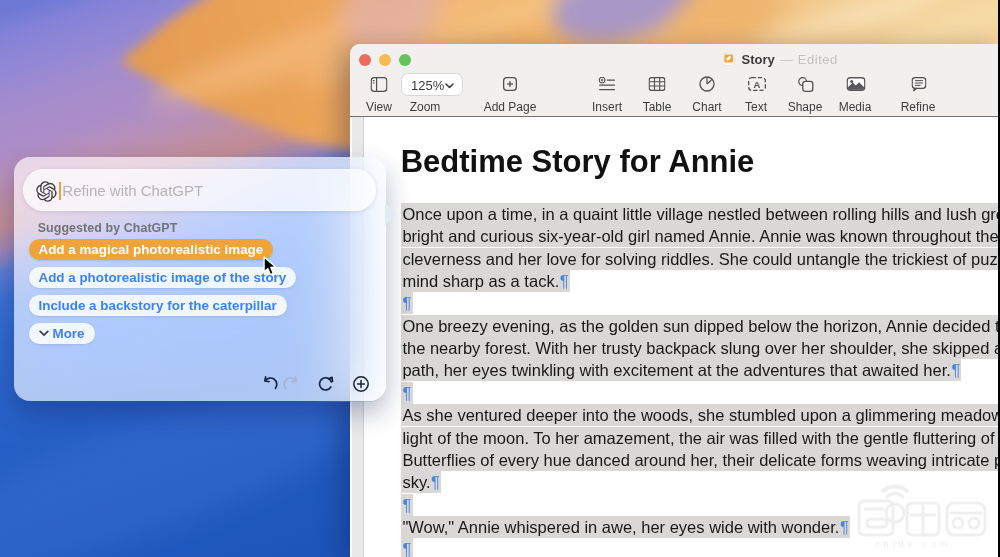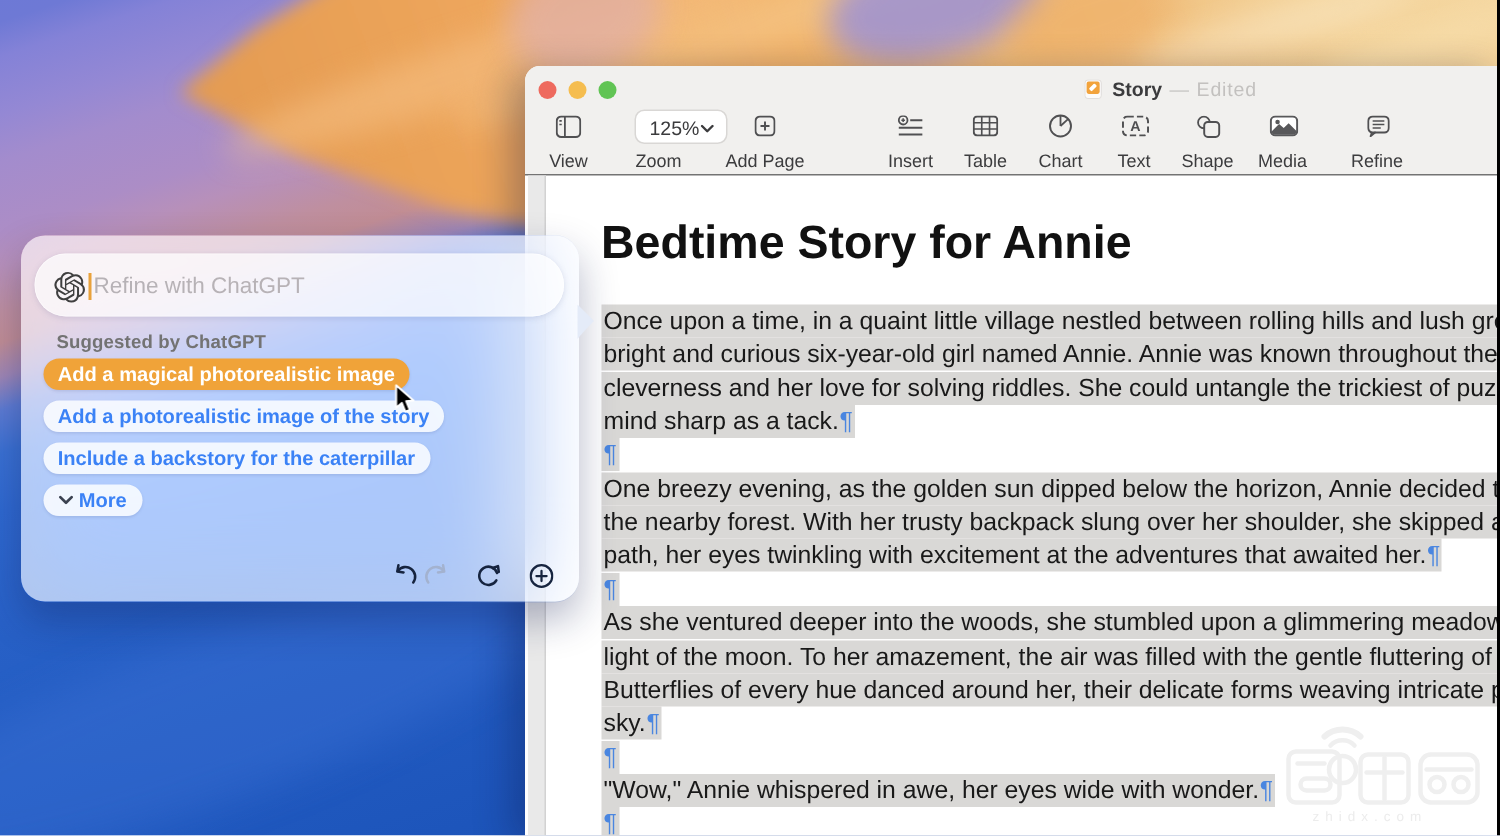--- a/index.html
+++ b/index.html
@@ -5,30 +5,30 @@
   html,body{margin:0;padding:0;width:1000px;height:557px;overflow:hidden;}
   body{width:1000px;height:557px;overflow:hidden;position:relative;
        font-family:"Liberation Sans",sans-serif;}
   #wall{position:absolute;left:0;top:0;width:1000px;height:557px;}
   
   #win{position:absolute;left:350px;top:44px;width:651px;height:513px;
        background:#fff;border-radius:10px 0 0 0;
        box-shadow:-10px 4px 24px rgba(12,20,65,.30);}
   #chrome{position:absolute;left:0;top:0;right:0;height:72px;
           background:#f1f0ee;border-radius:10px 0 0 0;
-          border-bottom:7px solid #737373;}
+          border-bottom:1px solid #737373;}
   .tl{position:absolute;top:9.75px;width:12.5px;height:12.5px;border-radius:50%;}
   #tl-r{left:8.75px;background:#ee6a5e;}
   #tl-y{left:28.75px;background:#f5bd4f;}
   #tl-g{left:48.75px;background:#61c454;}
   #titlegrp{position:absolute;left:373px;top:8px;height:15px;display:flex;align-items:center;}
   #titlegrp .t1{font-size:13px;font-weight:bold;color:#3b3b3d;margin-left:7px;}
   #titlegrp .t2{font-size:13px;color:#c8c6c4;margin-left:5px;}
   #titlegrp .t3{font-size:13px;color:#c3c1bf;margin-left:5px;letter-spacing:0.55px;}
-  #zoombox{position:absolute;left:73px;top:29px;width:61.8px;height:23px;
+  #zoombox{position:absolute;left:51px;top:29px;width:61.8px;height:23px;
            background:#fff;border:1px solid #d9d7d5;border-radius:6.5px;box-sizing:border-box;}
   #zoombox span{position:absolute;left:9px;top:3.5px;font-size:13px;color:#3b3b3d;}
   .tlabel{position:absolute;font-size:12px;color:#3c3c3e;text-align:center;
           white-space:nowrap;transform:translateX(-50%);top:56px;}
   .ticon{position:absolute;transform:translateX(-50%);top:33px;}
   
   #doc{position:absolute;left:0;top:73px;right:0;bottom:0;background:#fff;}
   #margin{position:absolute;left:2px;top:0;width:10.5px;bottom:0;background:#e9e9e9;
           border-right:1px solid #d2d2d2;}
   .dl{position:absolute;white-space:nowrap;font-size:16.5px;color:#191919;
@@ -189,21 +189,21 @@
       <path d="M1.2 10.6 L6.2 5.6 L9.3 8.4 L12.6 5.2 L17.8 10.4 L17.8 10.5 a2.4 2.4 0 0 1 -2.4 2.3 H3.6 a2.4 2.4 0 0 1 -2.4 -2.3 Z" fill="#58585a"></path>
     </svg>
     <svg class="ticon" style="left:568.5px" width="15" height="15" viewBox="0 0 15 15">
       <rect x="0.65" y="0.65" width="13.7" height="10.7" rx="3" fill="none" stroke="#505052" stroke-width="1.3"></rect>
       <path d="M3.2 11 L2.2 13.8 L5.6 11" fill="none" stroke="#505052" stroke-width="1.2" stroke-linejoin="round"></path>
       <line x1="3.6" y1="3.6" x2="11.4" y2="3.6" stroke="#505052" stroke-width="1"></line>
       <line x1="3.6" y1="6" x2="11.4" y2="6" stroke="#505052" stroke-width="1"></line>
       <line x1="3.6" y1="8.4" x2="9" y2="8.4" stroke="#505052" stroke-width="1"></line>
     </svg>
     <div class="tlabel" style="left:29px">View</div>
-    <div class="tlabel" style="left:89px">Zoom</div>
+    <div class="tlabel" style="left:75px">Zoom</div>
     <div class="tlabel" style="left:160px">Add Page</div>
     <div class="tlabel" style="left:257px">Insert</div>
     <div class="tlabel" style="left:307px">Table</div>
     <div class="tlabel" style="left:357px">Chart</div>
     <div class="tlabel" style="left:406px">Text</div>
     <div class="tlabel" style="left:455px">Shape</div>
     <div class="tlabel" style="left:505px">Media</div>
     <div class="tlabel" style="left:568px">Refine</div>
   </div>
   <div id="doc">

